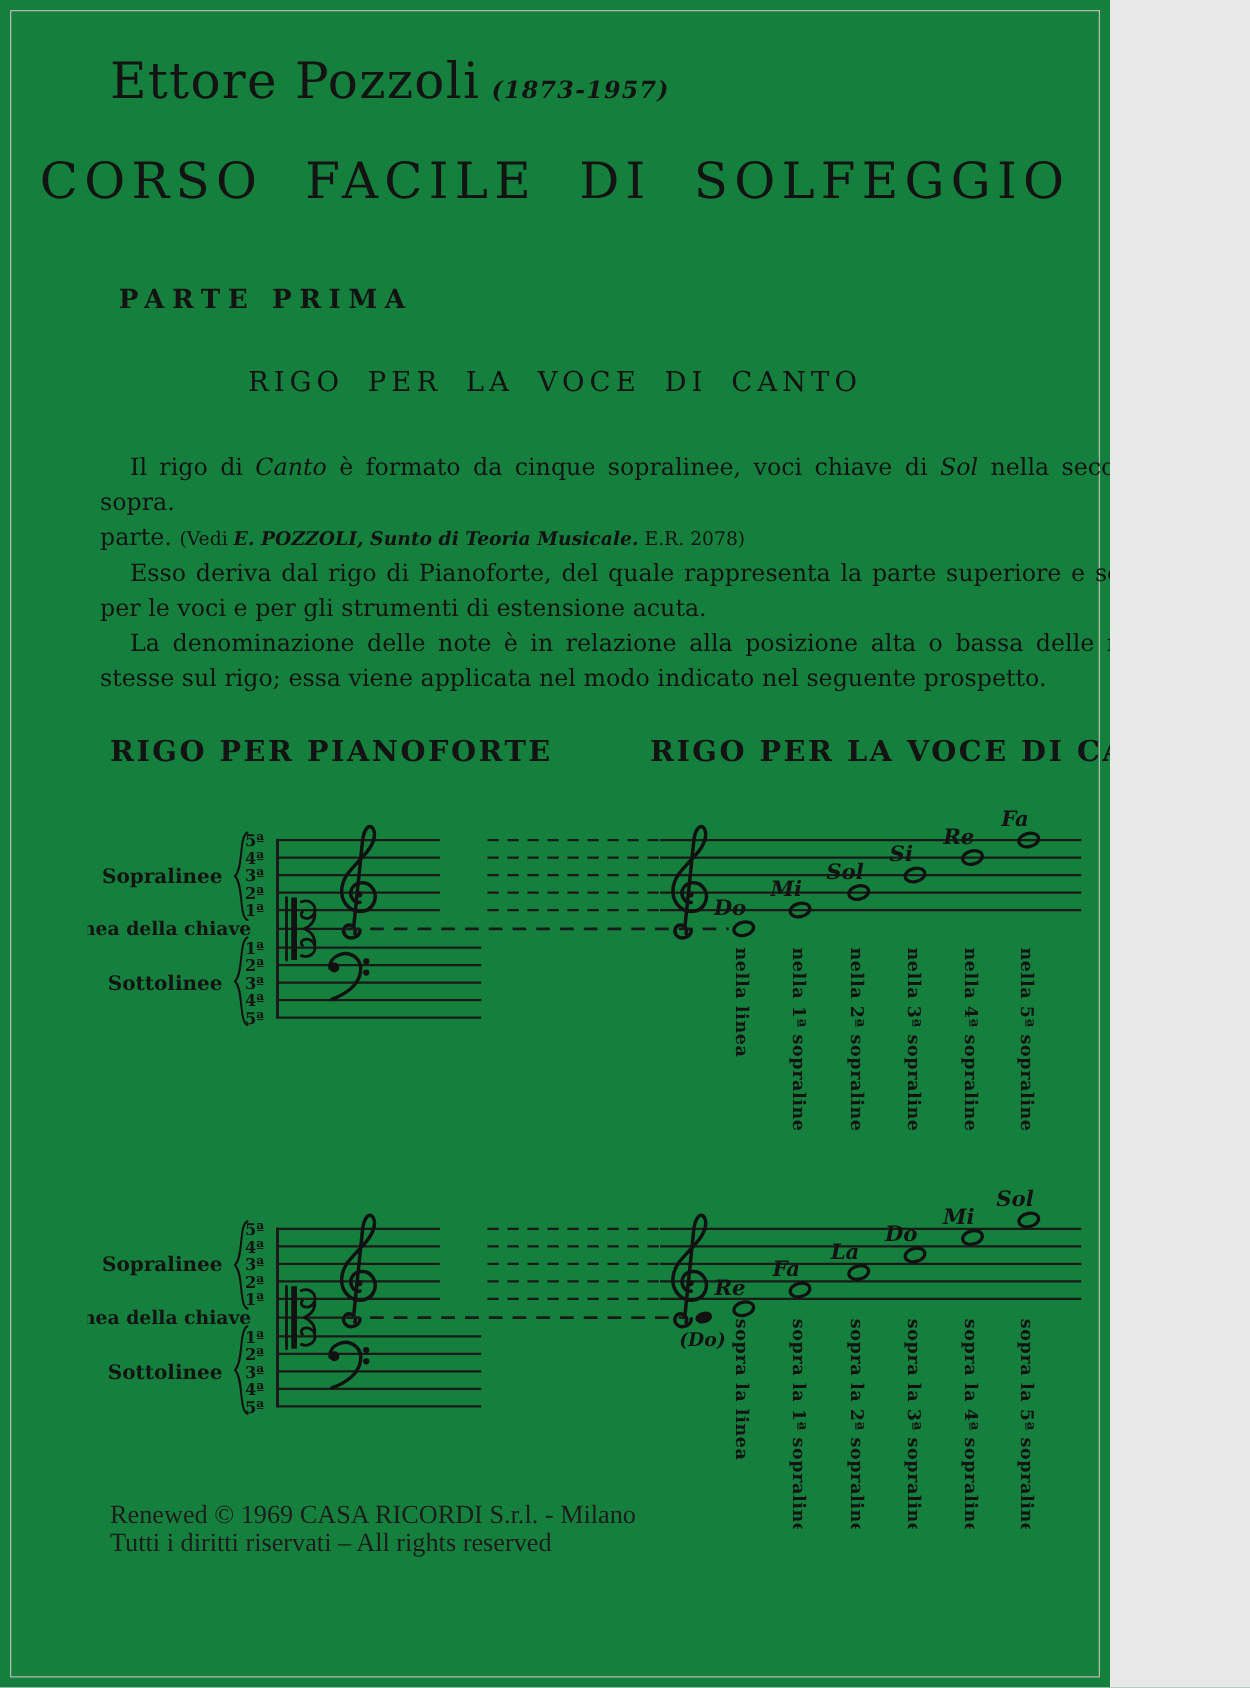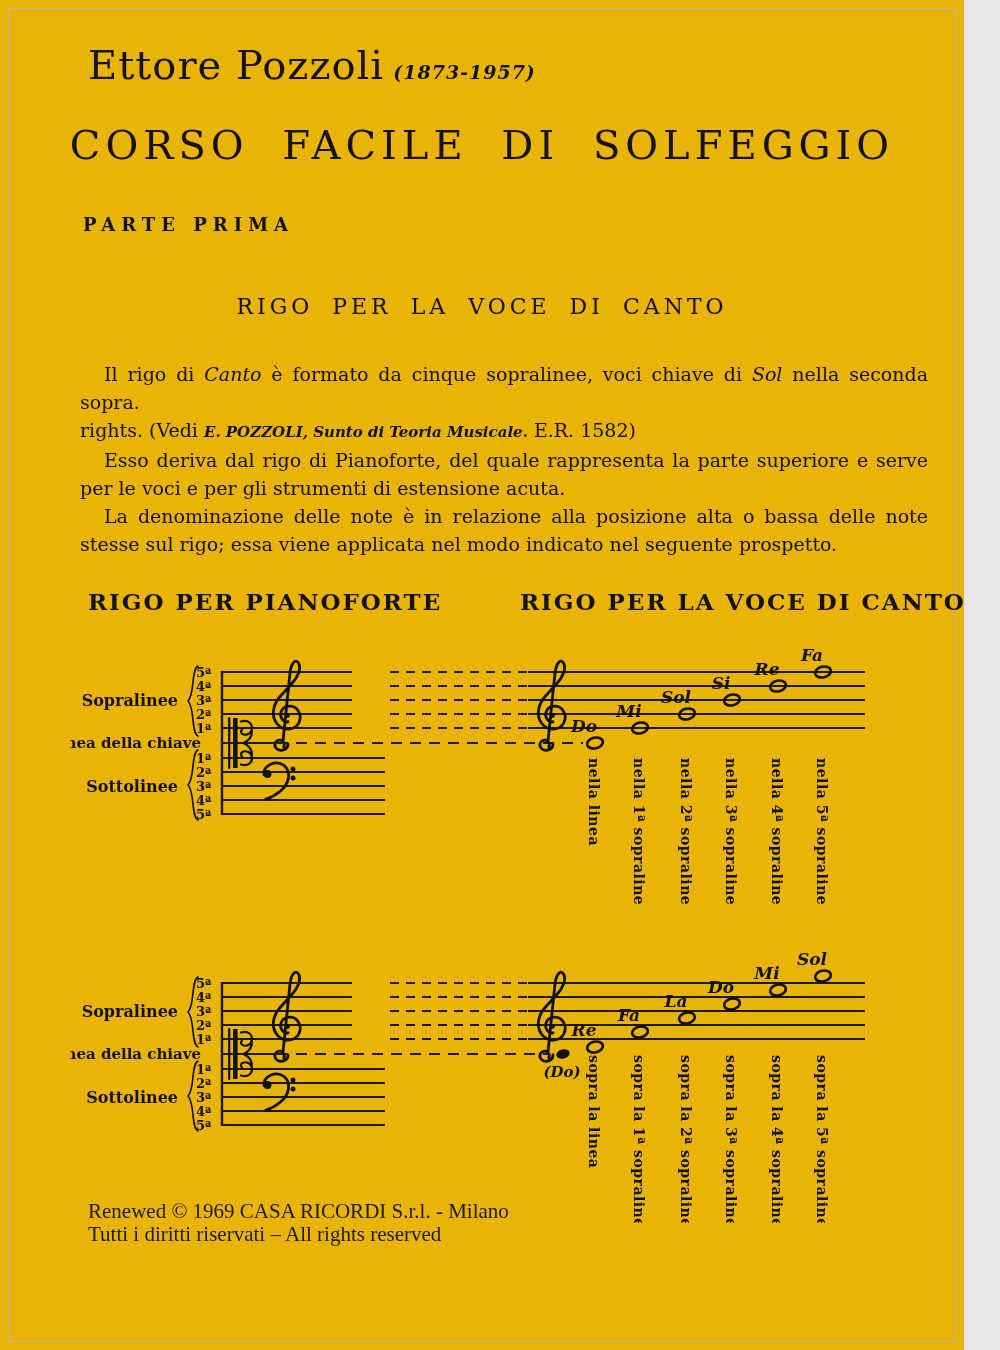--- a/index.html
+++ b/index.html
@@ -1,36 +1,36 @@
 <!DOCTYPE html>
 <html><head>
 <meta charset="utf-8">
 <style>
   html,body{margin:0;padding:0;background:#e8e8e8;}
-  .page{position:relative;width:964px;height:1350px;background:#eab308;overflow:hidden;
+  .page{position:relative;width:888px;height:1350px;background:#15803d;overflow:hidden;
         font-family:"DejaVu Serif", serif;color:#131313;}
   .scan-frame{position:absolute;inset:8px;border:1px solid #b7b7b5;pointer-events:none;}
 
   .author-line{position:absolute;left:88px;top:42px;white-space:nowrap;}
   .author{font-size:40px;letter-spacing:1px;}
   .dates{font-size:19px;font-weight:bold;font-style:italic;letter-spacing:1px;margin-left:4px;}
 
   .stamp{position:absolute;left:820px;top:40px;width:96px;height:86px;}
 
   .title{position:absolute;left:0;right:0;top:122px;margin:0;text-align:center;
          font-size:40px;font-weight:500;letter-spacing:5px;word-spacing:16px;}
-  .part{position:absolute;left:83px;top:214px;margin:0;font-size:18px;font-weight:bold;letter-spacing:6px;}
+  .part{position:absolute;left:83px;top:214px;margin:12px;font-size:21px;font-weight:bold;letter-spacing:6px;}
   .section{position:absolute;left:0;right:0;top:294px;margin:0;text-align:center;
            font-size:22px;font-weight:500;letter-spacing:4px;word-spacing:8px;}
 
   .intro{position:absolute;left:80px;top:360px;width:848px;font-size:19px;line-height:28px;text-align:justify;}
   .intro p{margin:0;}
   .indent{text-indent:24px;}
   .it{font-style:italic;}
-  .sm{font-size:19px;margin-top:20px;}
+  .sm{font-size:15px;margin-top:20px;}
   .smi{font-size:15px;font-style:italic;font-weight:bold;margin-top:31px;}
 
   .col-head{position:absolute;top:588px;font-size:23px;font-weight:bold;letter-spacing:2px;white-space:nowrap;}
   .col-head.left{left:88px;}
   .col-head.right{left:520px;}
 
   .diagram{position:absolute;}
   svg text{font-family:"DejaVu Serif", serif;fill:#131313;}
   .slabel{font-size:16px;font-weight:bold;}
   .slabel-long{font-size:15px;font-weight:bold;}
@@ -65,21 +65,21 @@
     <span class="dates">(1873-1957)</span>
   </div>
 
 
   <h1 class="title">CORSO FACILE DI SOLFEGGIO</h1>
   <h2 class="part">PARTE PRIMA</h2>
   <h3 class="section">RIGO PER LA VOCE DI CANTO</h3>
 
   <div class="intro">
     <p class="indent"><span>Il rigo di </span><span class="it">Canto</span><span> è formato da cinque sopralinee, voci chiave di </span><span class="it">Sol</span><span> nella seconda sopra.</span></p>
-    <p><span>rights. </span><span class="sm">(Vedi </span><span class="smi">E. POZZOLI, Sunto di Teoria Musicale.</span><span class="sm"> E.R. 1582)</span></p>
+    <p><span>parte. </span><span class="sm">(Vedi </span><span class="smi">E. POZZOLI, Sunto di Teoria Musicale.</span><span class="sm"> E.R. 2078)</span></p>
     <p class="indent">Esso deriva dal rigo di Pianoforte, del quale rappresenta la parte superiore e serve per le voci e per gli strumenti di estensione acuta.</p>
     <p class="indent">La denominazione delle note è in relazione alla posizione alta o bassa delle note stesse sul rigo; essa viene applicata nel modo indicato nel seguente prospetto.</p>
   </div>
 
   <div class="col-head left">RIGO PER PIANOFORTE</div>
   <div class="col-head right">RIGO PER LA VOCE DI CANTO</div>
 
   <svg class="diagram" style="left:70px;top:640px;" width="880" height="265" viewBox="0 0 880 265">
 
     <text class="slabel" x="108" y="66" text-anchor="end">Sopralinee</text>

